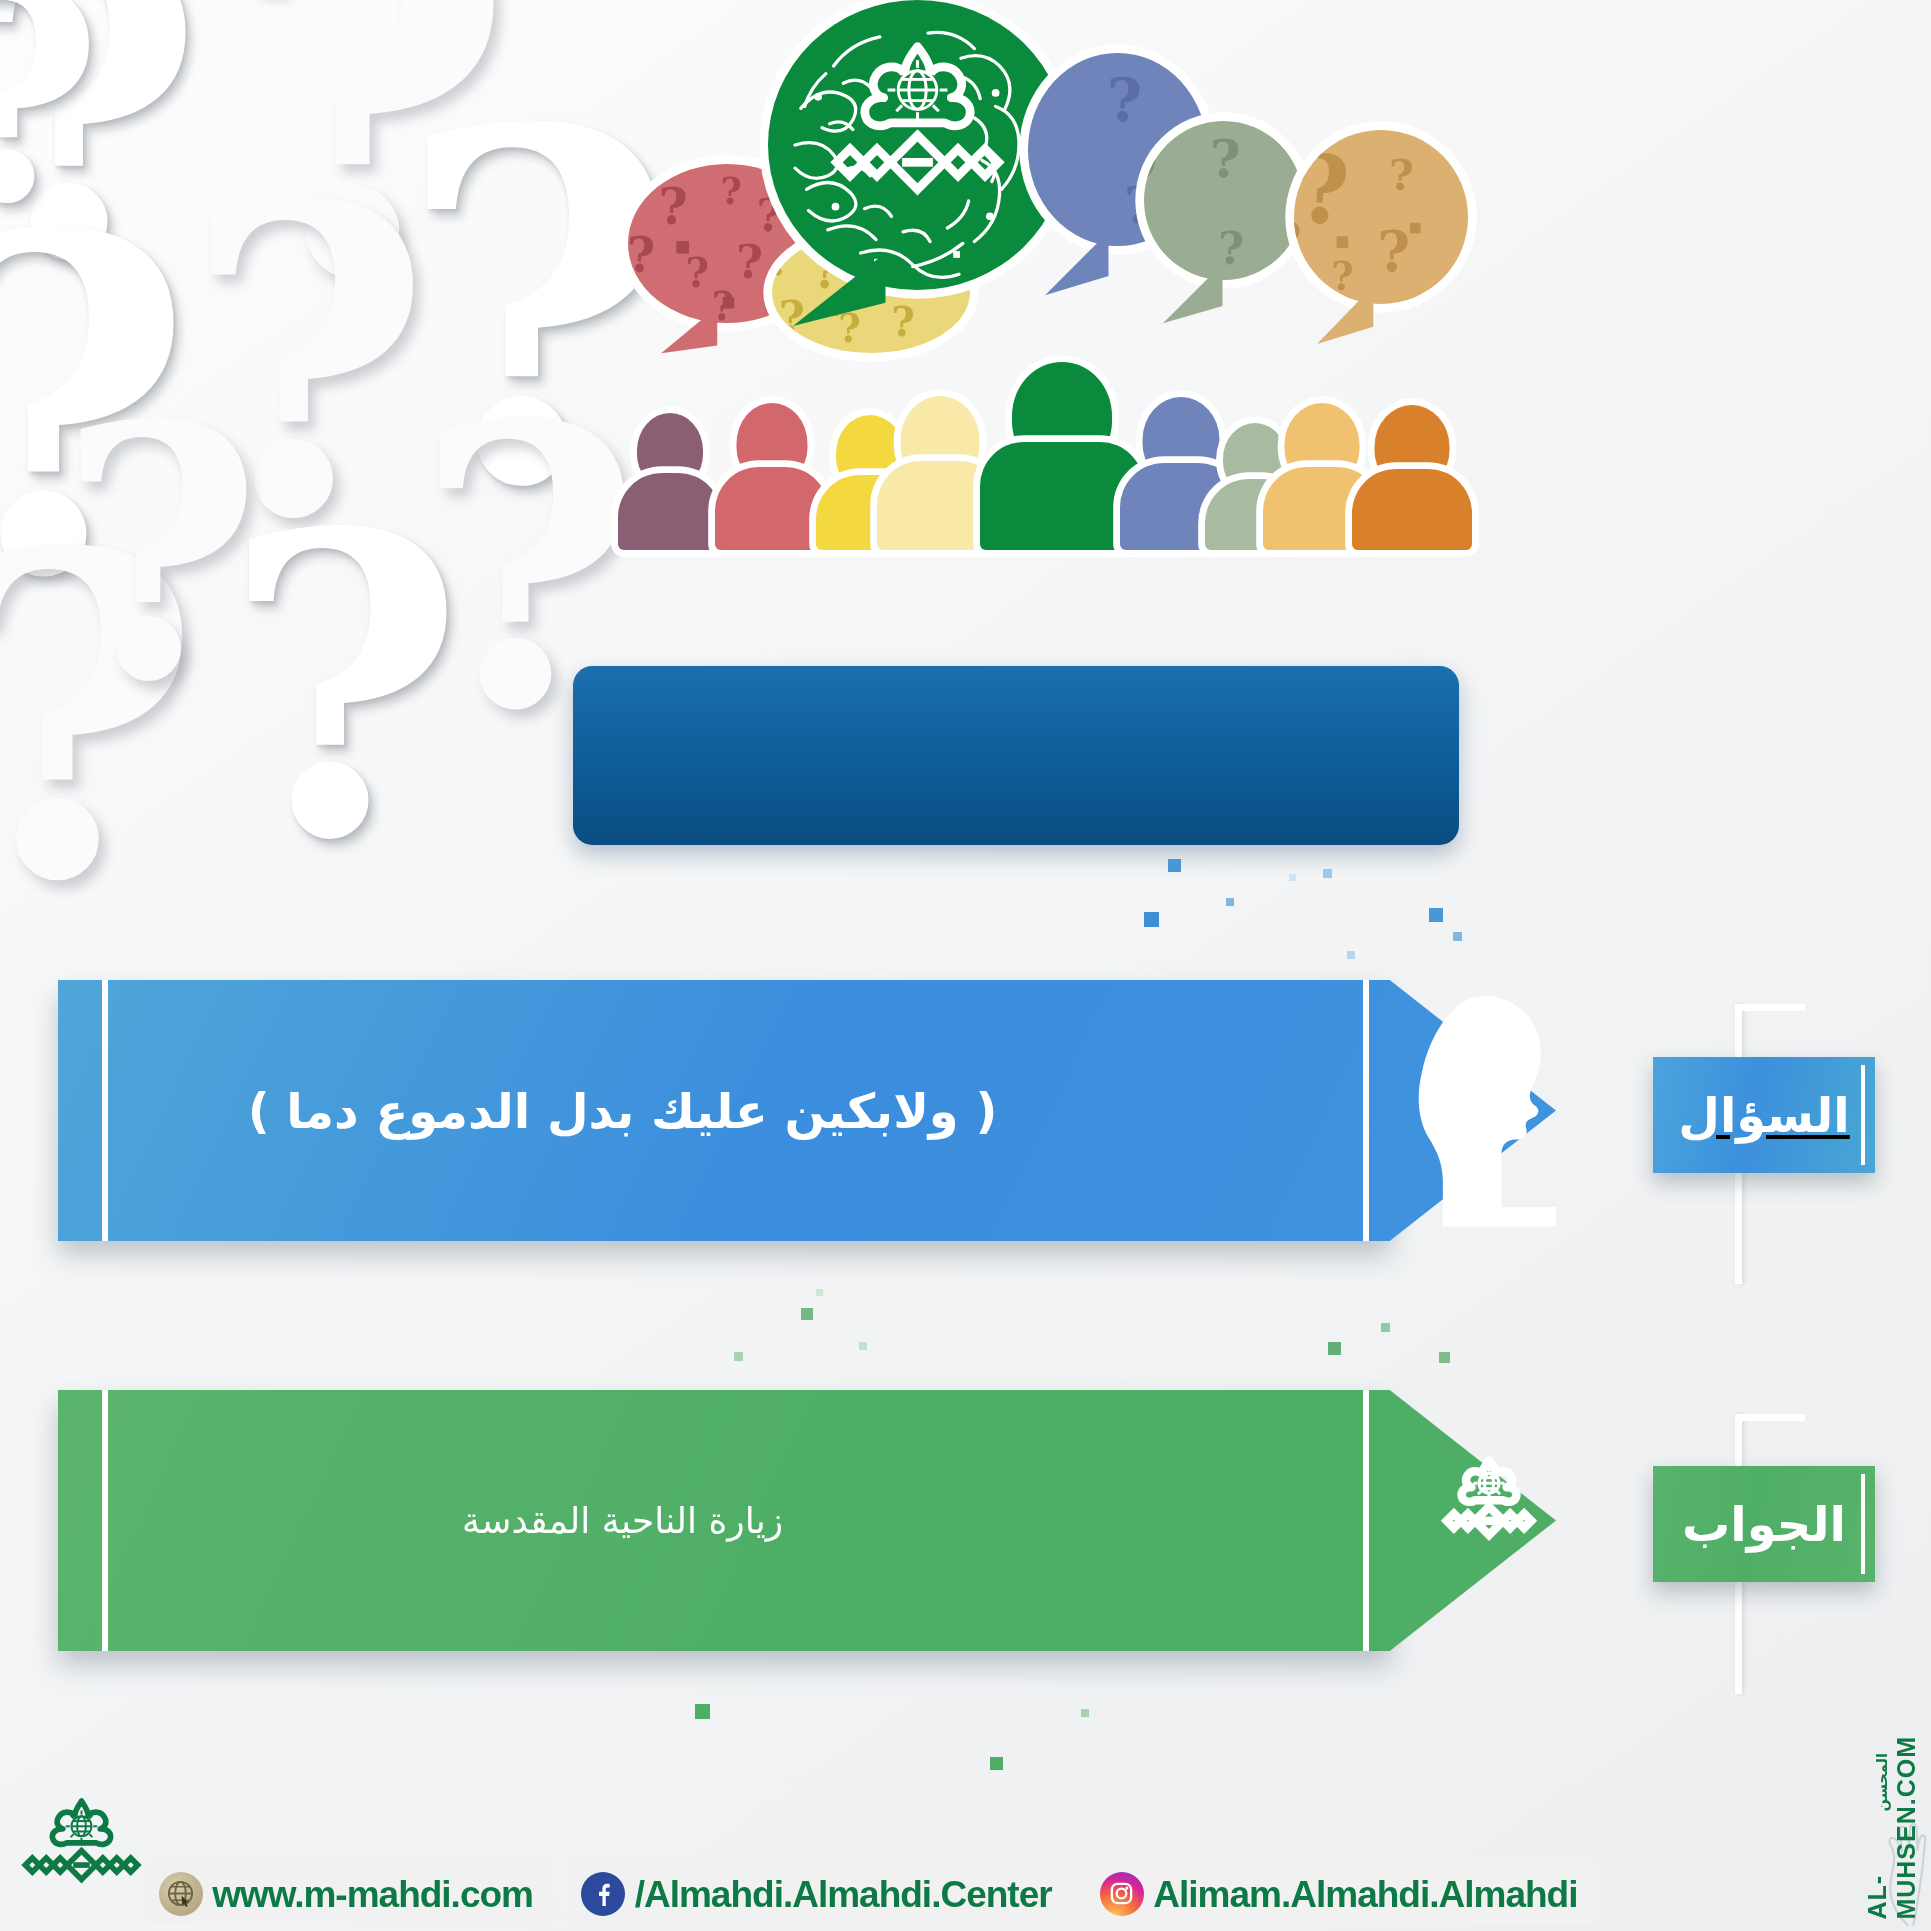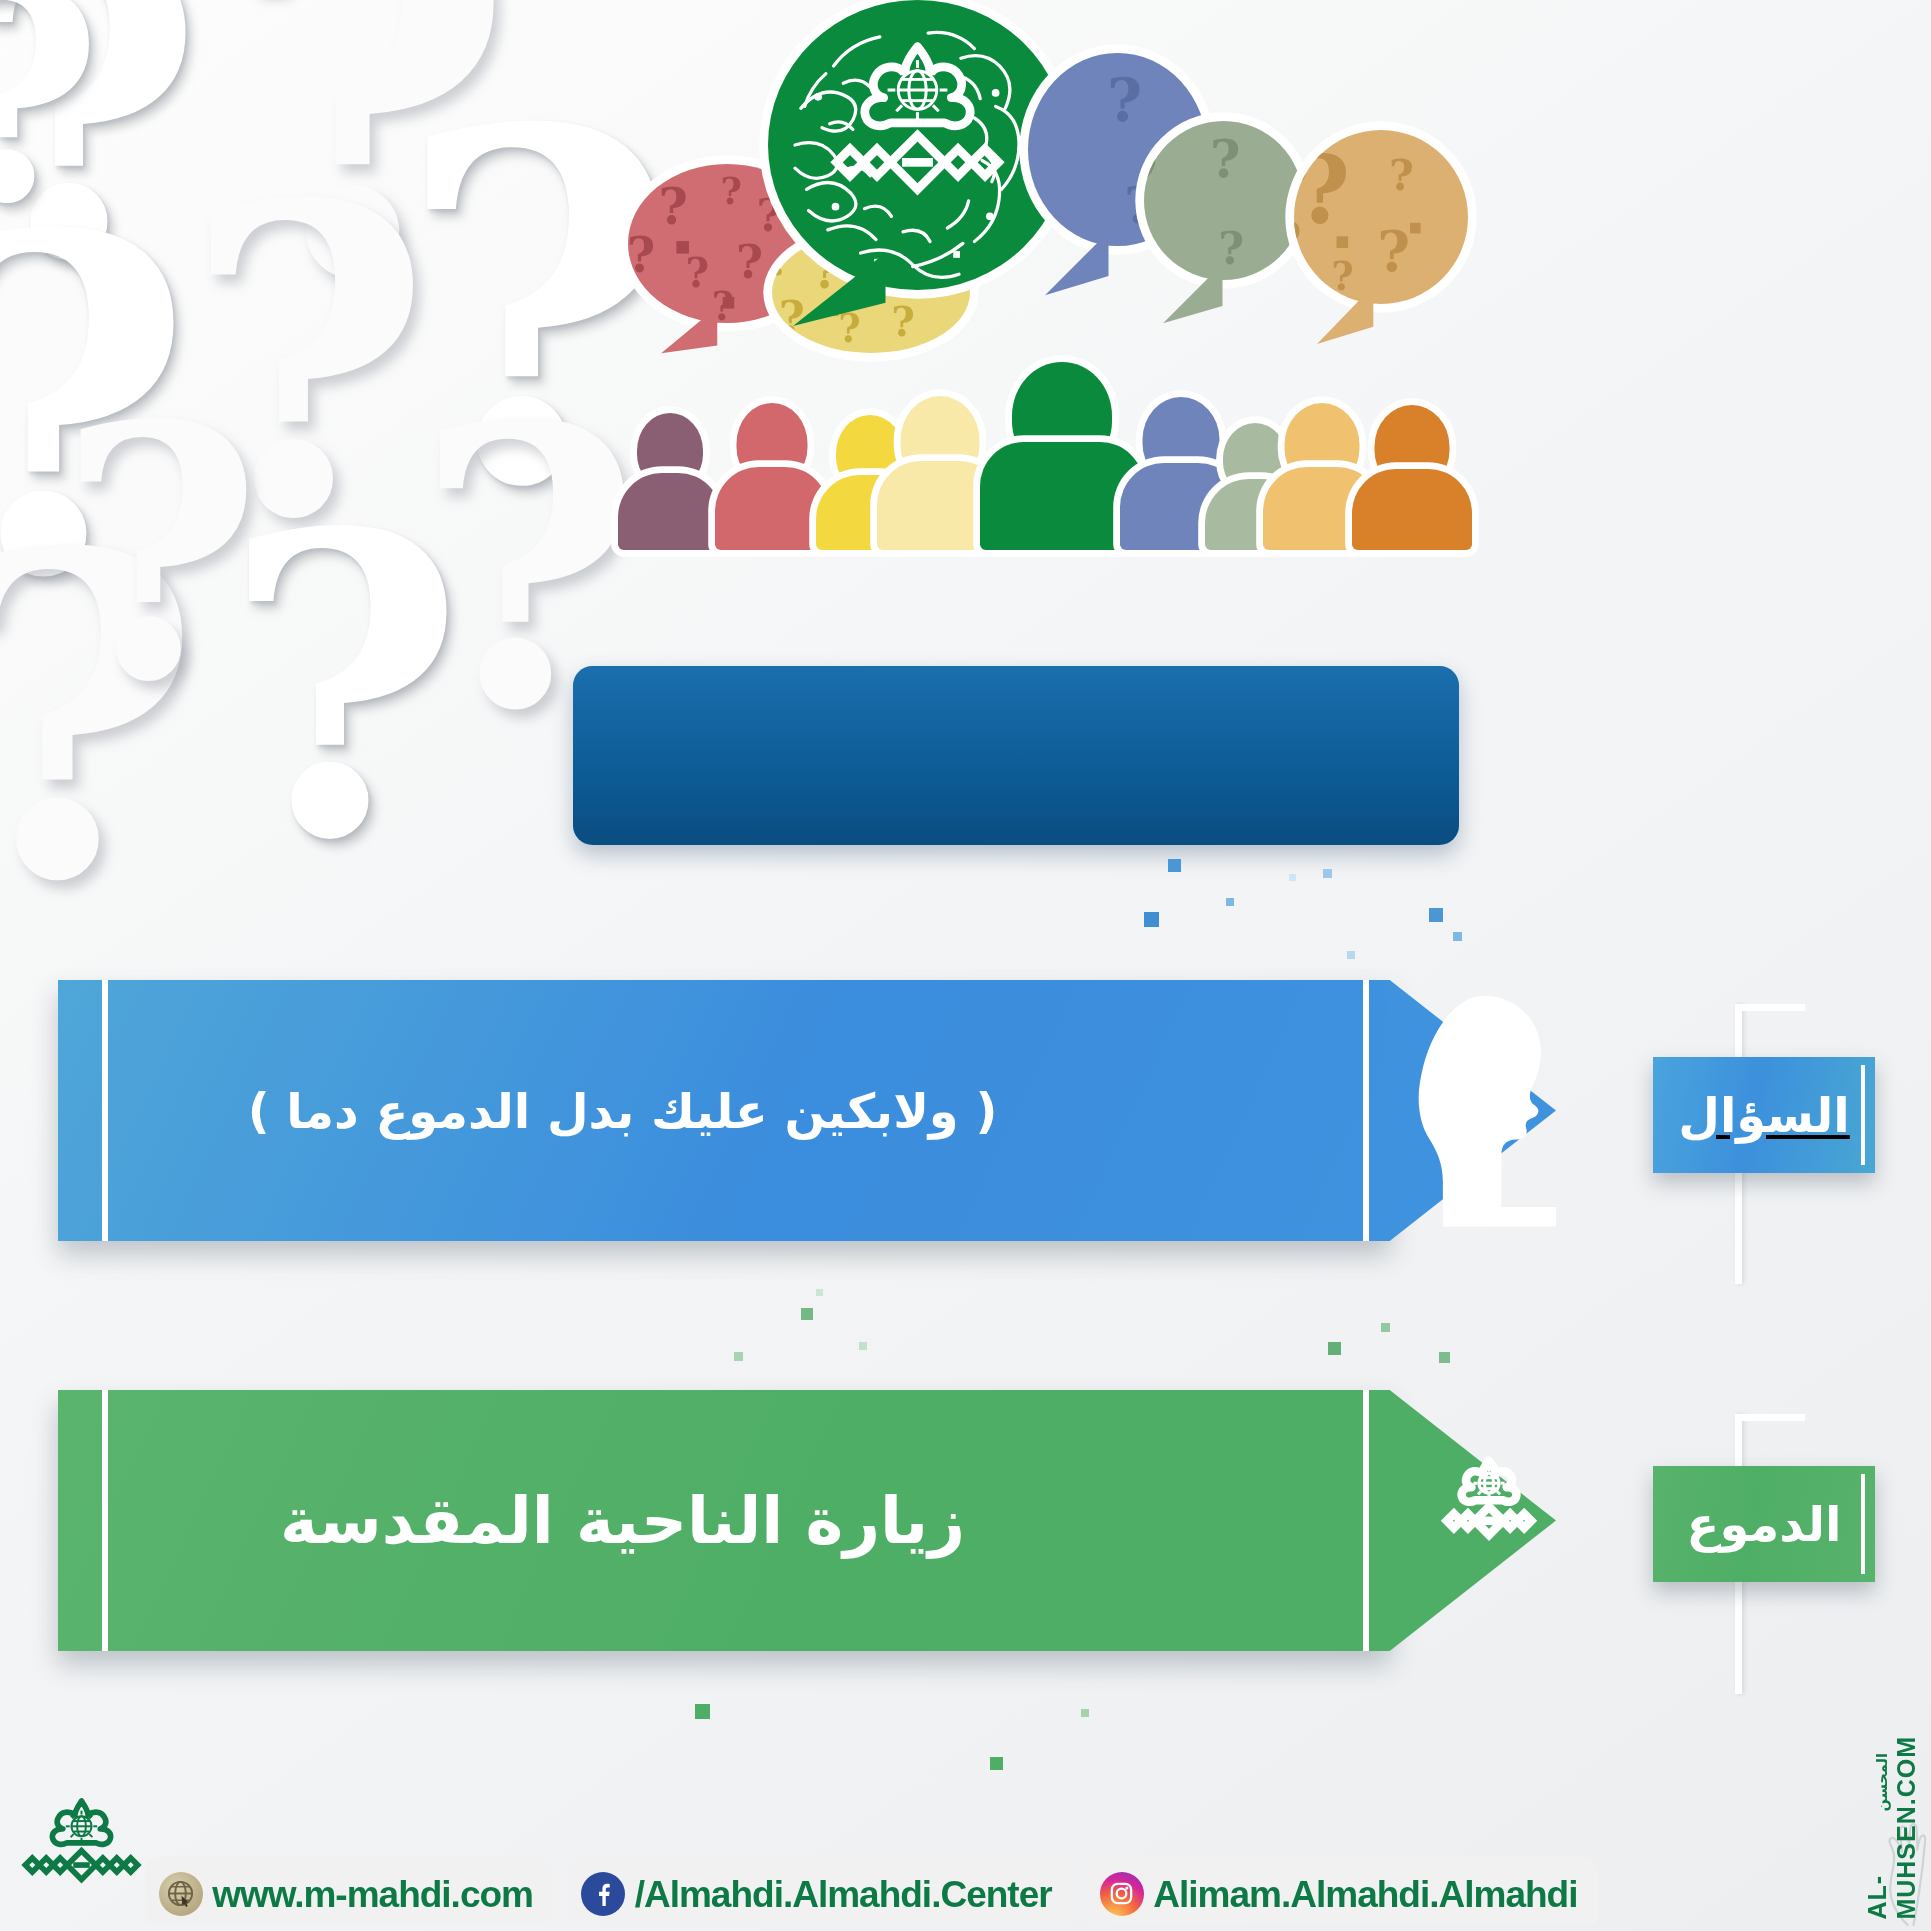--- a/index.html
+++ b/index.html
@@ -103,21 +103,21 @@
   .panel-a {
     left:58px; top:1390px; width:1332px;
     background: linear-gradient(115deg,#5ab46d 0%, #4fae66 55%, #4fae66 100%);
   }
   .q-lines {
     display:flex; flex-direction:column; gap:41px; align-items:center; width:100%;
   }
   .q-line { color:#ffffff; font-size:48px; font-weight:700; white-space:nowrap;
             text-align:center; }
   .hon { font-size:29px; vertical-align:middle; }
-  .a-line { color:#ffffff; font-size:64px; font-weight:700; white-space:nowrap; }
+  .a-line { color:#ffffff; font-size:36px; font-weight:400; white-space:nowrap; }
 
   
   .arrow {
     position:absolute; top:0; left:-164px; width:166px; height:261px;
   }
   .arrow svg { display:block; }
 
   
   .tab {
     position:absolute; width:222px; height:116px;
@@ -526,21 +526,21 @@
           <line x1="139" y1="168" x2="171" y2="168"></line>
         </g>
       </svg>
     </div>
   </div>
 
   <div class="tab-stem a"></div>
   <div class="tab-hook a"></div>
   <div class="tab tab-a">
     <div class="bar"></div>
-    <span>الدموع</span>
+    <span>الجواب</span>
   </div>
 
   <div class="footer">
 
     <div class="footer-logo">
       <svg width="135" height="145" viewBox="0 0 310 250">
         <g fill="none" stroke="#0d7a45" stroke-width="13" stroke-linejoin="round" stroke-linecap="round">
           <path d="M155 16 C147 28 140 38 140 48 C126 38 110 40 103 52
                    C95 64 100 76 112 80 C95 79 85 91 89 103
                    C93 115 109 119 121 112 L189 112

